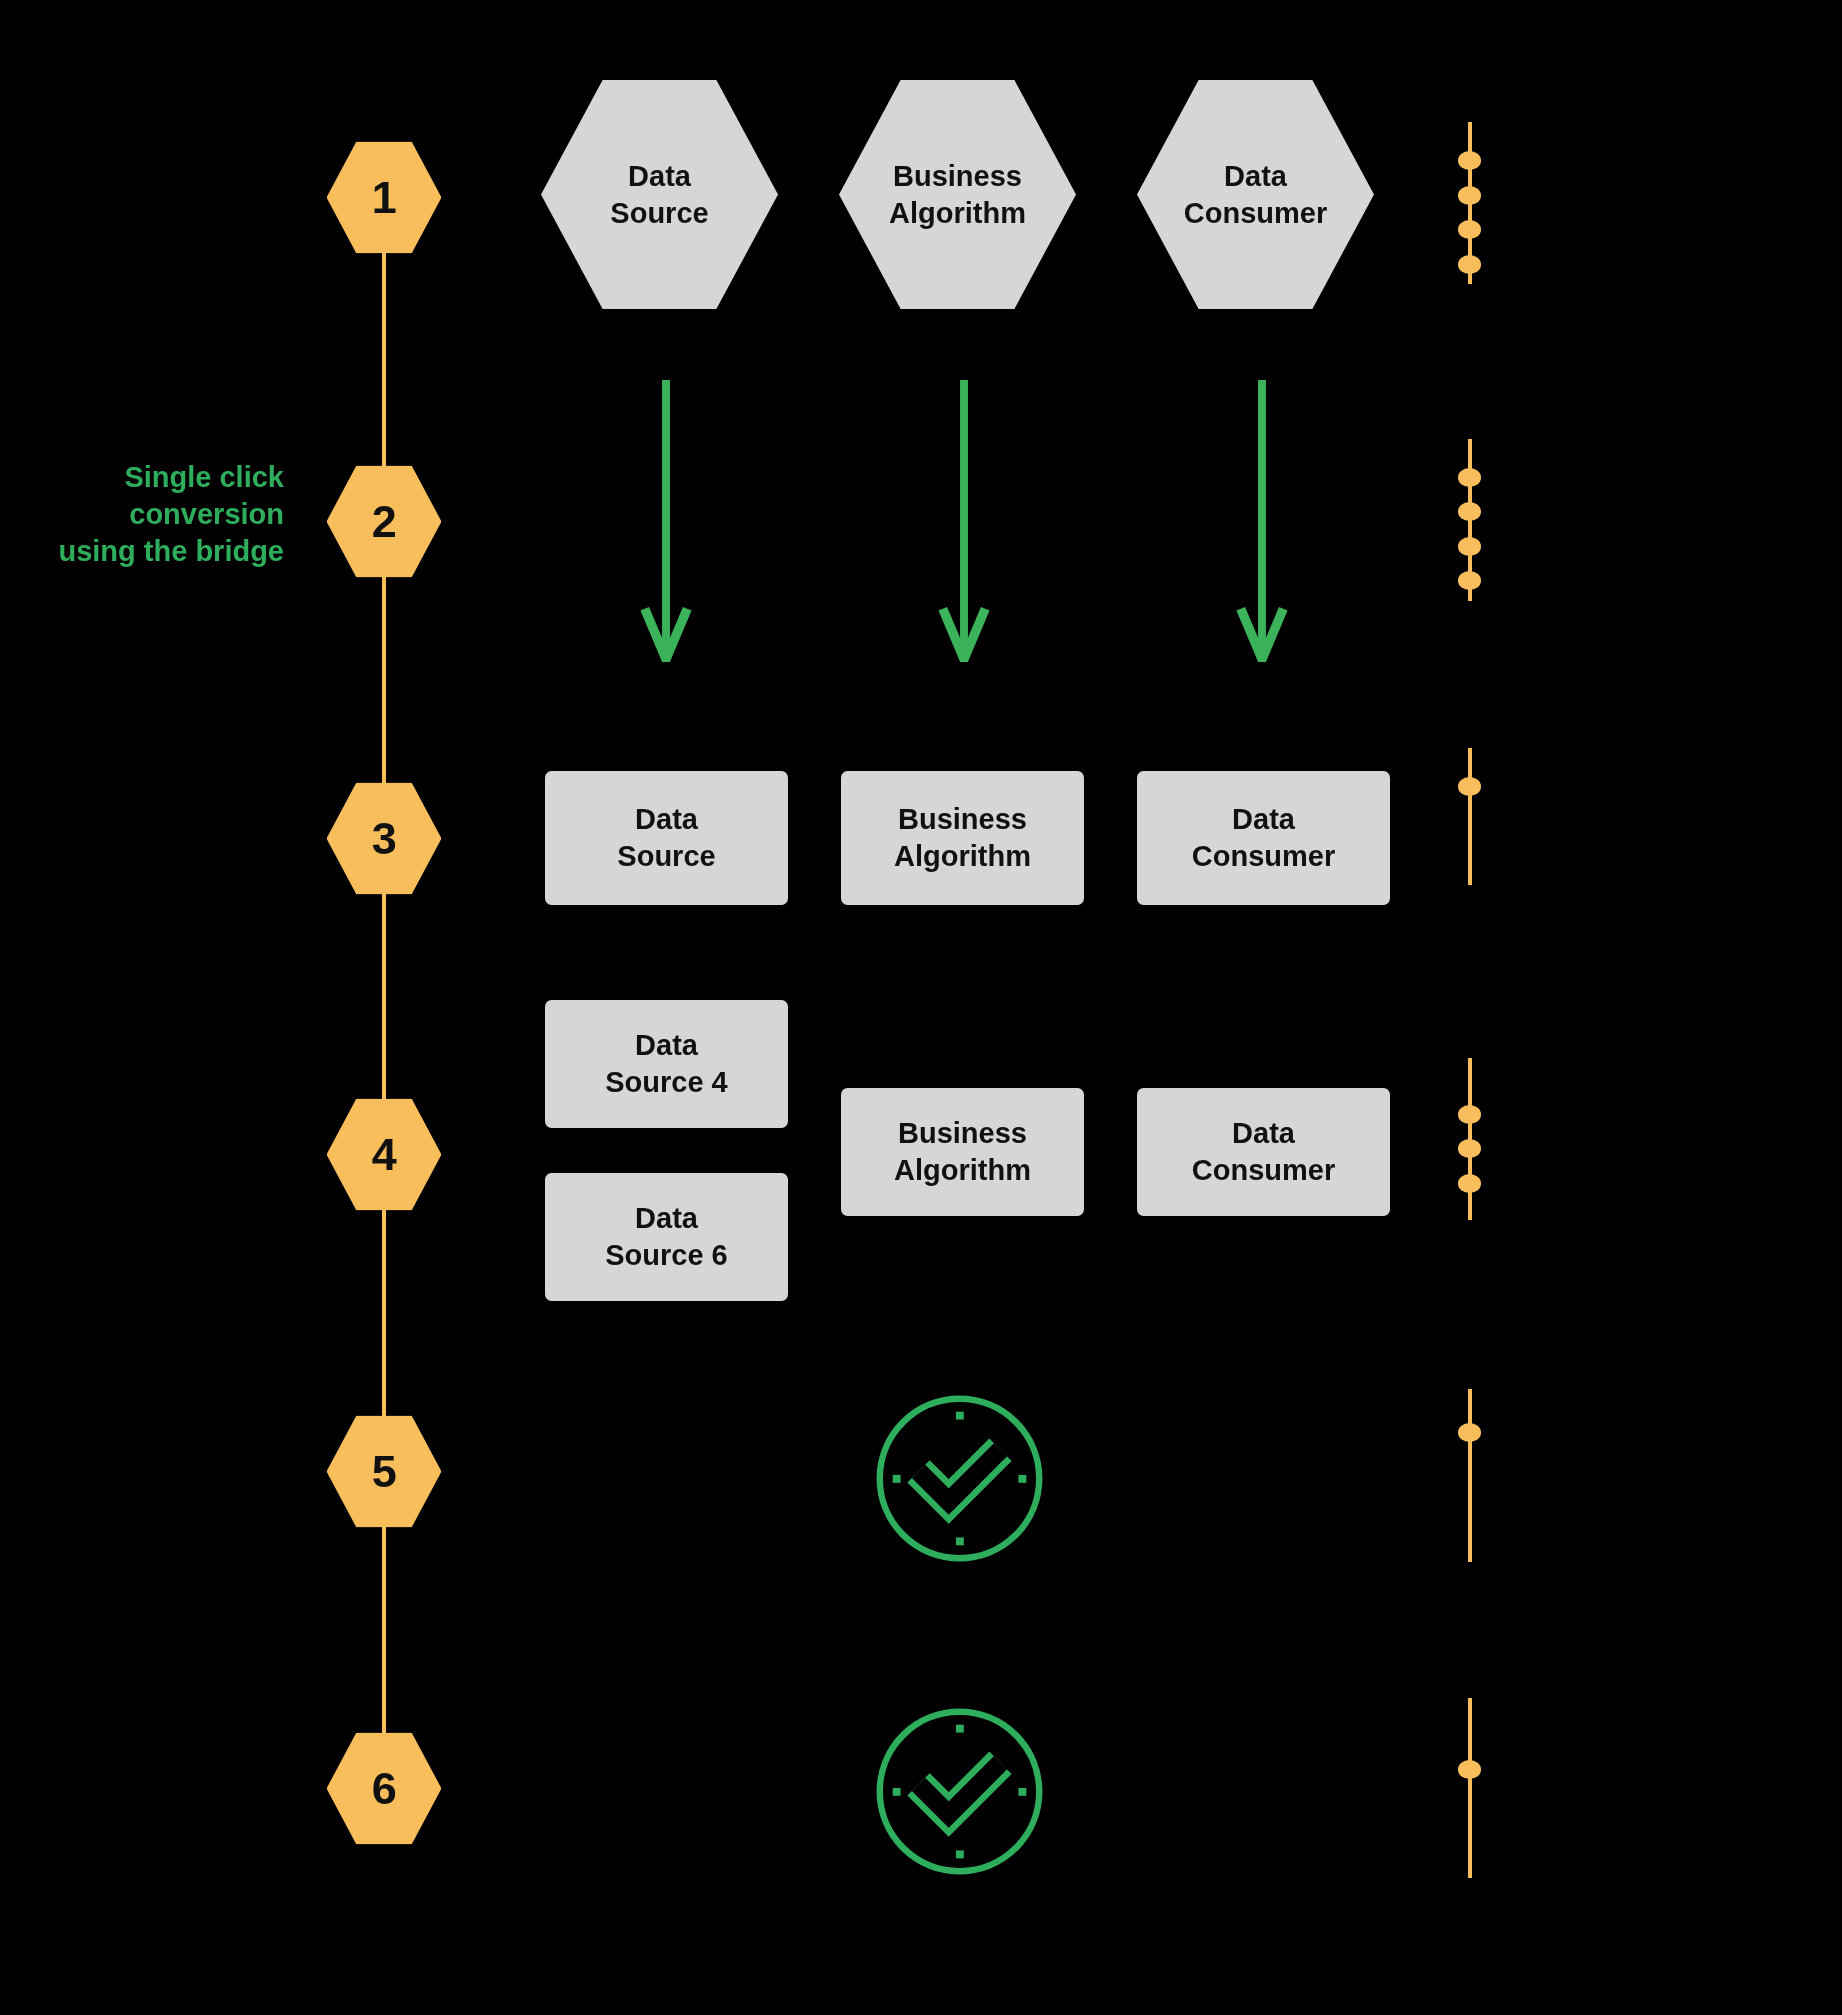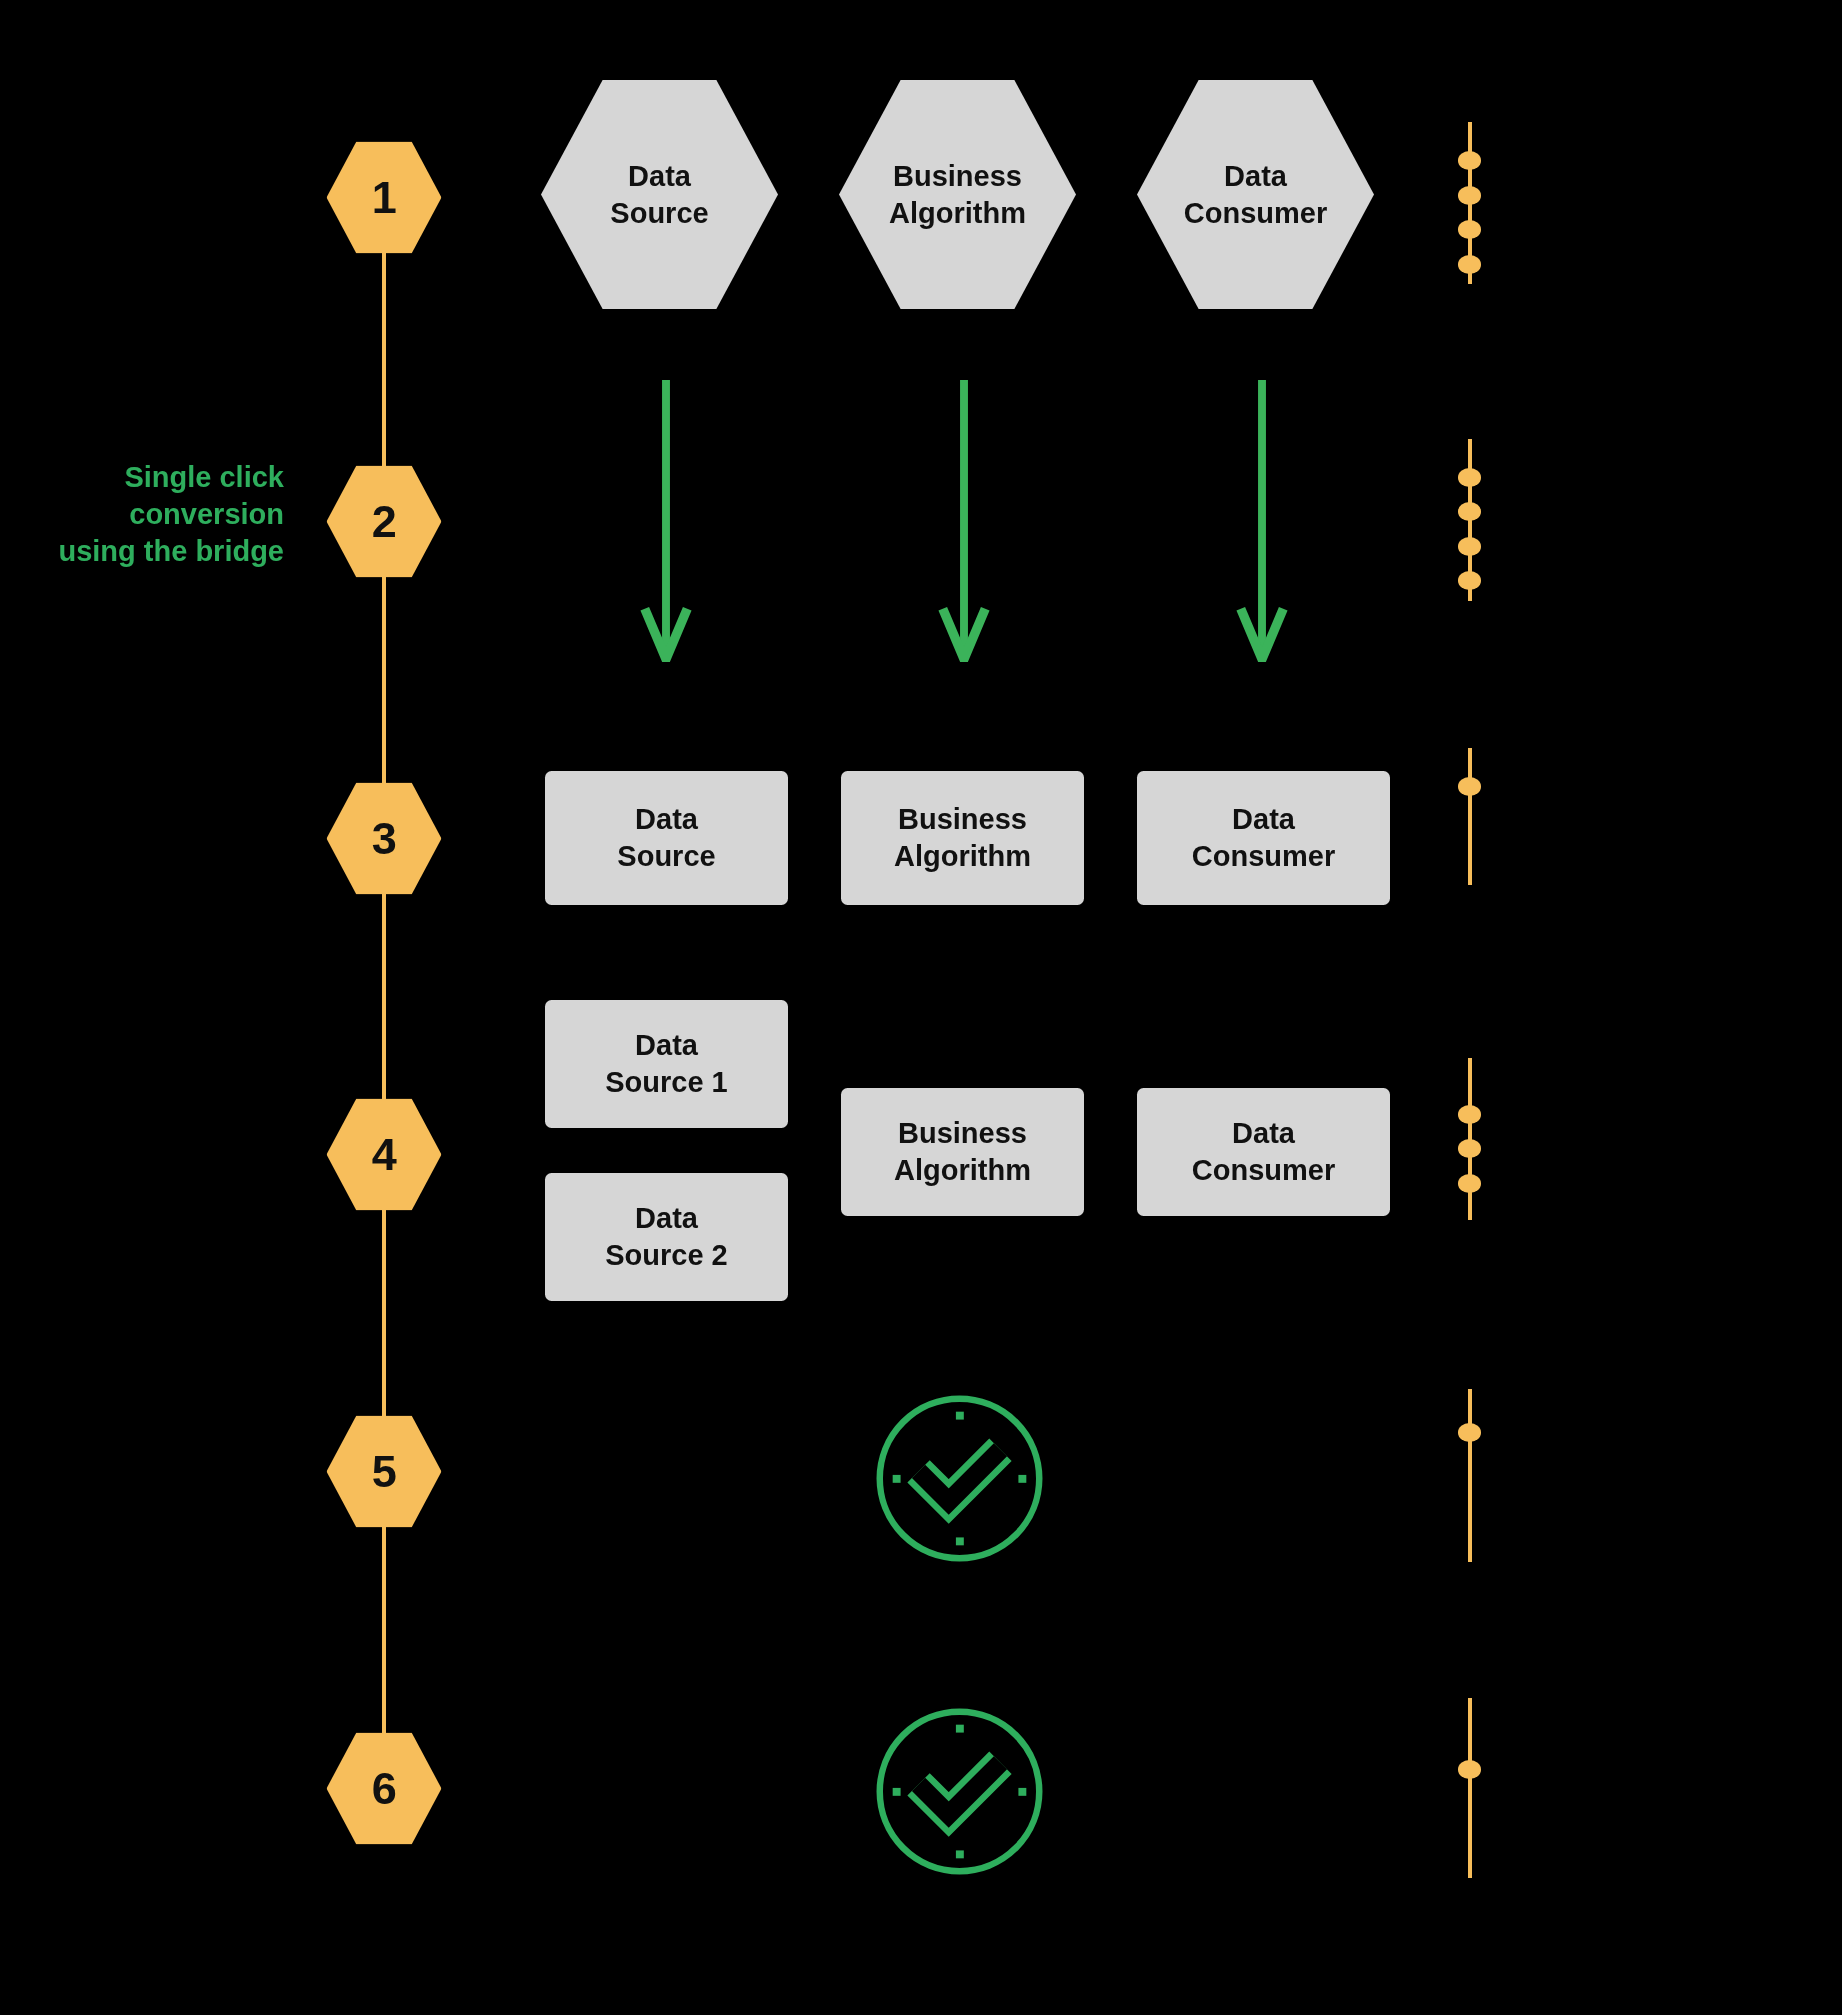--- a/index.html
+++ b/index.html
@@ -207,25 +207,25 @@
       </div>
       <div class="box" style="left: 1137px; top: 771px; width: 253px; height: 134px;">
         <div>Data</div>
         <div>Consumer</div>
       </div>
     </div>
 
   <div id="row4">
       <div class="box" style="left: 545px; top: 1000px; width: 243px; height: 128px;">
         <div>Data</div>
-        <div>Source 1</div>
+        <div>Source 4</div>
       </div>
       <div class="box" style="left: 545px; top: 1173px; width: 243px; height: 128px;">
         <div>Data</div>
-        <div>Source 2</div>
+        <div>Source 6</div>
       </div>
       <div class="box" style="left: 841px; top: 1088px; width: 243px; height: 128px;">
         <div>Business</div>
         <div>Algorithm</div>
       </div>
       <div class="box" style="left: 1137px; top: 1088px; width: 253px; height: 128px;">
         <div>Data</div>
         <div>Consumer</div>
       </div>
     </div>

